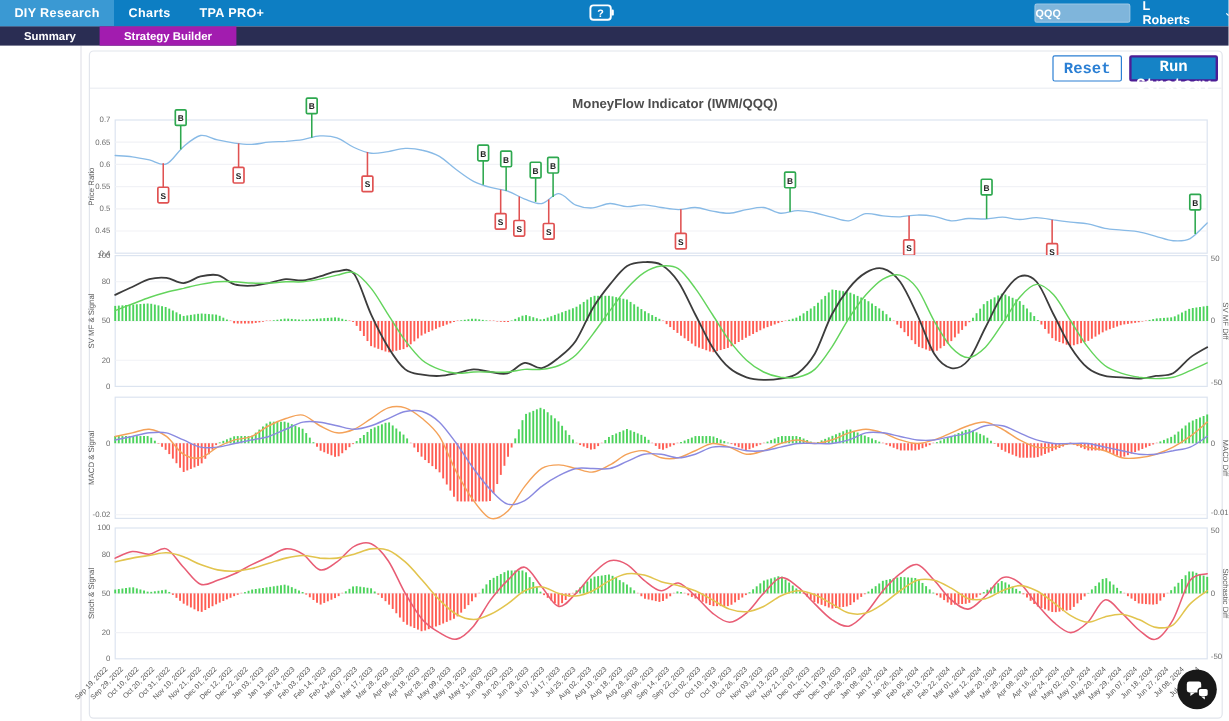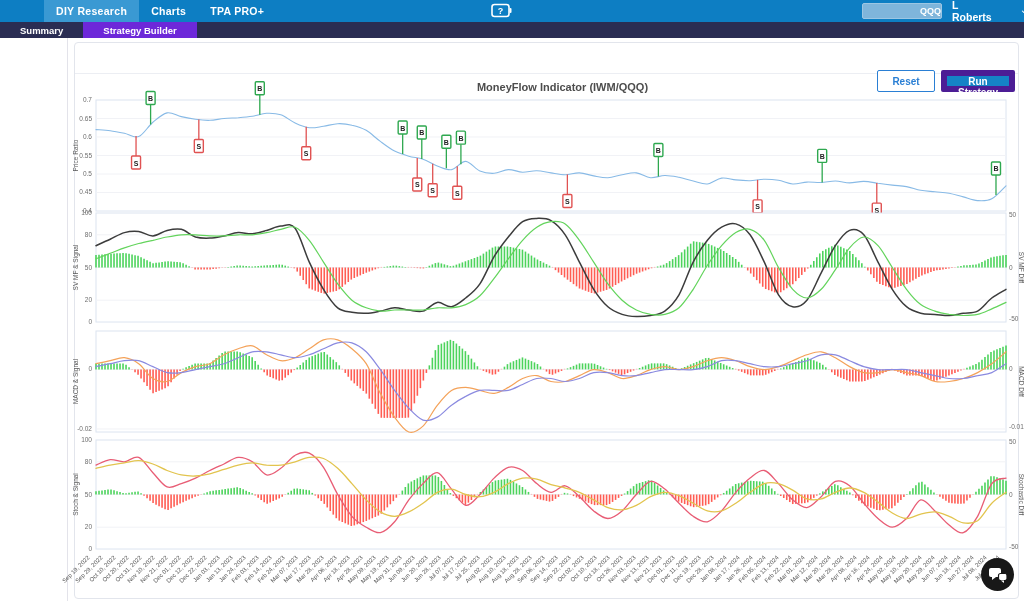--- a/index.html
+++ b/index.html
@@ -1,43 +1,43 @@
 <!DOCTYPE html>
 <html><head>
 <meta charset="utf-8">
 <style>
   * { margin:0; padding:0; box-sizing:border-box; }
   html,body { width:1024px; height:601px; overflow:hidden; font-family:"Liberation Sans", sans-serif; background:#fff; }
   .screen { position:relative; width:1024px; height:601px; background:#fff; overflow:hidden; }
 
   
-  .topbar { position:absolute; left:0; top:0; width:1024px; height:22px; background:#0d7ec3; display:flex; align-items:stretch; z-index:30;padding-left:44px; }
+  .topbar { position:absolute; left:0; top:0; width:1024px; height:22px; background:#0d7ec3; display:flex; align-items:stretch; z-index:30; }
   .topbar .tab { display:flex; align-items:center; padding:0 12px; color:#fff; font-size:10.5px; font-weight:bold; letter-spacing:.3px; cursor:pointer; }
   .topbar .tab.active { background:#3a99d3; }
   .help-wrap { position:absolute; left:488px; top:0; height:22px; display:flex; align-items:center; }
-  .search-box { position:absolute; left:862px; top:3px; width:80px; height:16px; background:#7fb5db; border:1px solid #9cc6e3; border-radius:2px; color:#fff; font-size:9px; font-weight:bold; text-align:right; line-height:14px; }
+  .search-box { position:absolute; left:862px; top:3px; width:80px; height:16px; background:#7fb5db; border:1px solid #9cc6e3; border-radius:2px; color:#fff; font-size:9px; font-weight:bold; text-align:left; line-height:14px; }
   .user-area { position:absolute; left:952px; top:0; height:22px; display:flex; align-items:center; gap:28px; color:#fff; }
   .user-name { font-size:10.5px; font-weight:bold; }
   .user-chev { font-size:10px; margin-top:-3px; }
 
   
   .subnav { position:absolute; left:0; top:22px; width:1024px; height:16px; background:#2a2d53; display:flex; z-index:30; }
   .subnav .tab { display:flex; align-items:center; padding:0 20px; color:#fff; font-size:9.5px; font-weight:bold; cursor:pointer; }
-  .subnav .tab.active { background:#6d28d9; }
+  .subnav .tab.active { background:#a21caf; }
 
   
   .sidebar { position:absolute; left:0; top:38px; width:68px; height:563px; background:#fff; border-right:1px solid #e3e3ea; z-index:5; }
 
   
   .card { position:absolute; left:74px; top:42px; width:945px; height:557px; background:#fff; border:1px solid #e2e5ec; border-radius:4px; z-index:6; }
   .card-divider { position:absolute; left:75px; top:73px; width:943px; height:1px; background:#eceef3; z-index:7; }
   .toolbar { position:absolute; left:74px; top:46px; width:945px; height:24px; display:flex; justify-content:flex-end; gap:6px; padding-right:4px; z-index:40; }
-  .btn { height:22px; font-size:10px; font-weight:bold; border-radius:2px; cursor:pointer; font-family:Liberation Sans, sans-serif;margin-top:24px; }
+  .btn { height:22px; font-size:13px; font-weight:bold; border-radius:2px; cursor:pointer; font-family:Liberation Mono, monospace; }
   .btn-reset { width:58px; background:#fff; border:1px solid #2a7fd4; color:#2a7fd4; }
-  .btn-run { width:74px; background:#1583c6; border:6px solid #4c1d95; color:#fff; }
+  .btn-run { width:74px; background:#1583c6; border:2px solid #4c1d95; color:#fff; }
 
   .chart-title { position:absolute; left:74px; top:81px; width:945px; text-align:center; font-size:11px; font-weight:bold; color:#4d4d4d; z-index:8;padding-left:32px; }
 
   svg.chart { position:absolute; left:0; top:0; width:1024px; height:601px; z-index:10; }
 
   
   .chat-fab { position:absolute; left:981px; top:558px; width:33px; height:33px; border-radius:50%; background:#181818; border:none; z-index:50; cursor:pointer; display:flex; align-items:center; justify-content:center; }
 </style>
 </head>
 <body>

